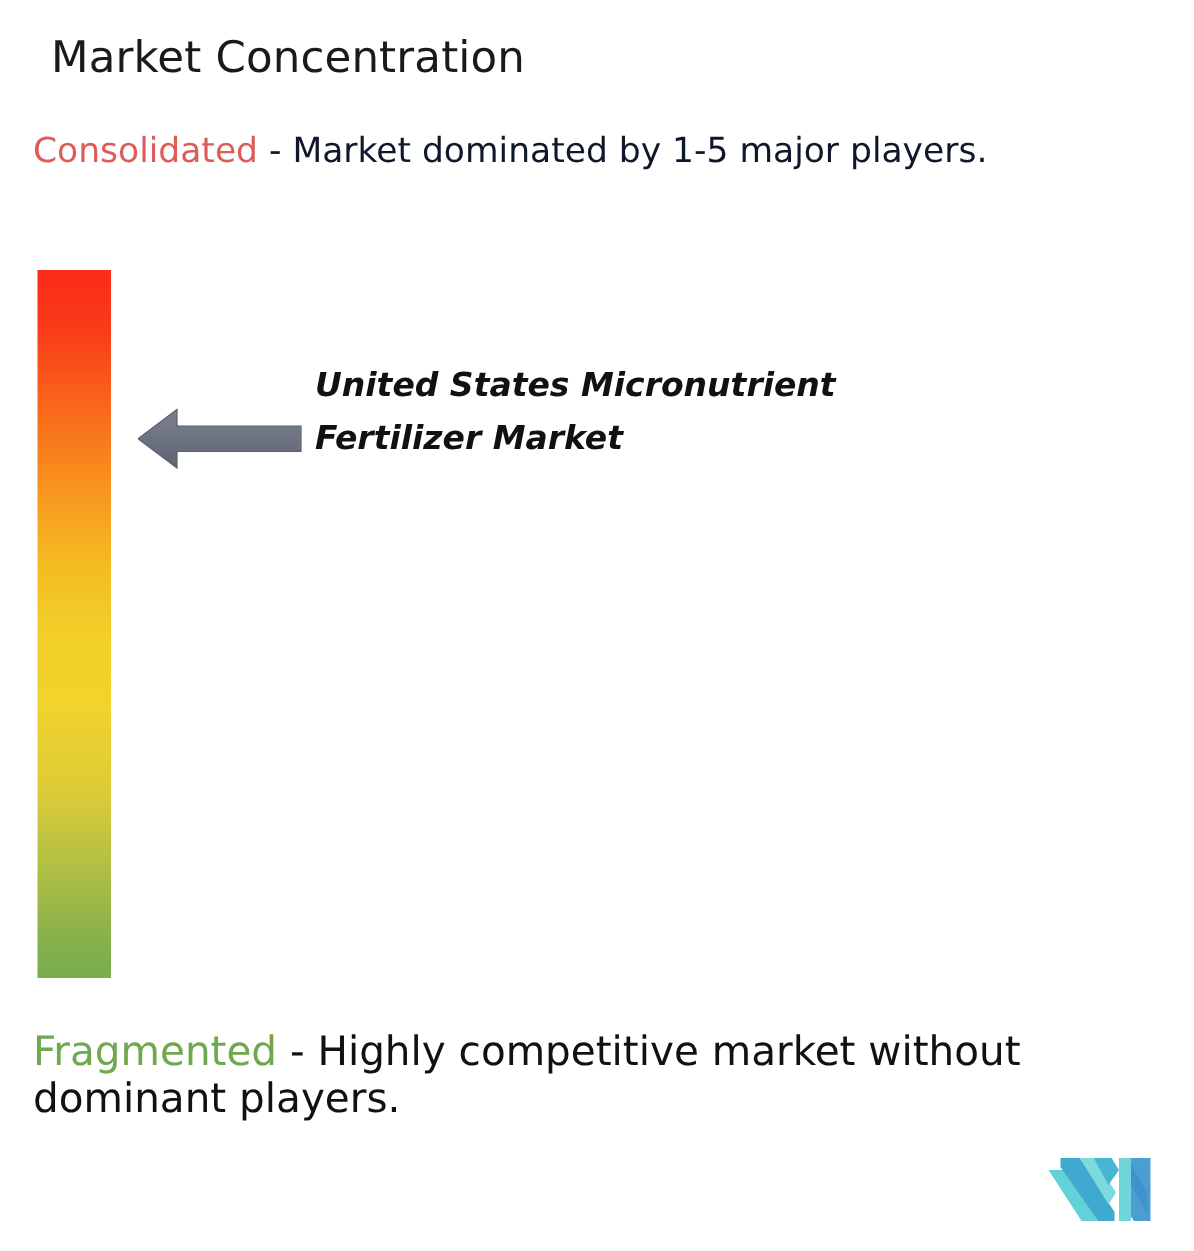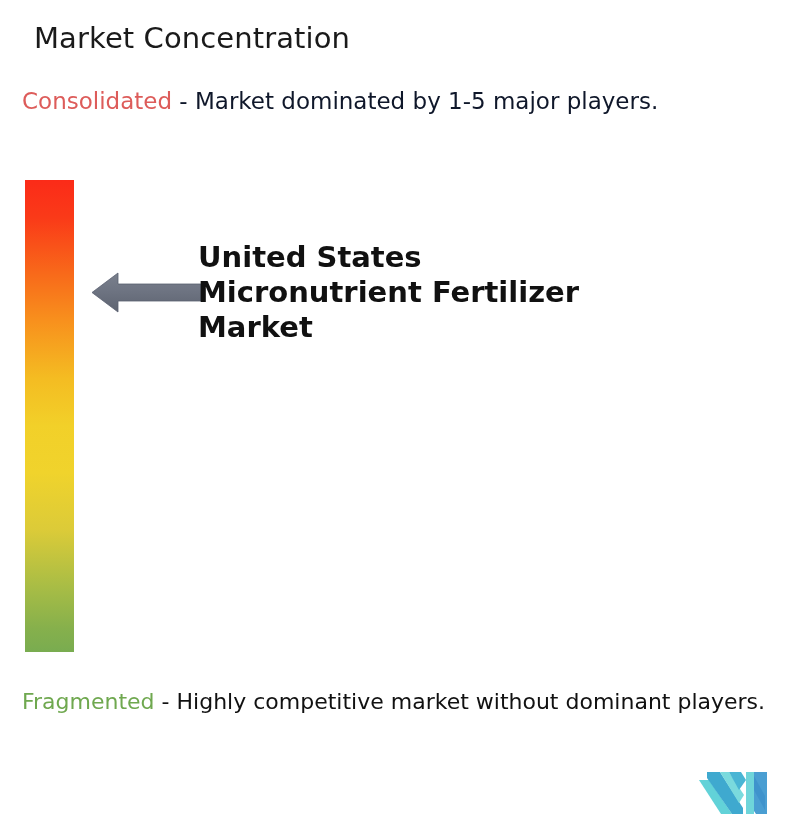--- a/index.html
+++ b/index.html
@@ -79,36 +79,37 @@
     position: absolute;
     left: 92px;
     top: 272px;
     width: 109px;
     height: 41px;
   }
 
   
   .callout-label {
     position: absolute;
-    left: 198px;
+    left: 210px;
     top: 240px;
     width: 420px;
-    font-size: 29px;
+    font-size: 22px;
     line-height: 35px;
     font-weight: bold;
     color: #111111;
+    font-style: italic;
   }
 
   
   .legend-bottom {
     position: absolute;
     left: 22px;
     top: 686px;
     width: 762px;
-    font-size: 22px;
+    font-size: 27px;
     line-height: 31px;
     color: #111111;
     font-weight: 400;
   }
   .legend-bottom .kw {
     color: #6fa84f;
   }
 
   
   .source-note {

